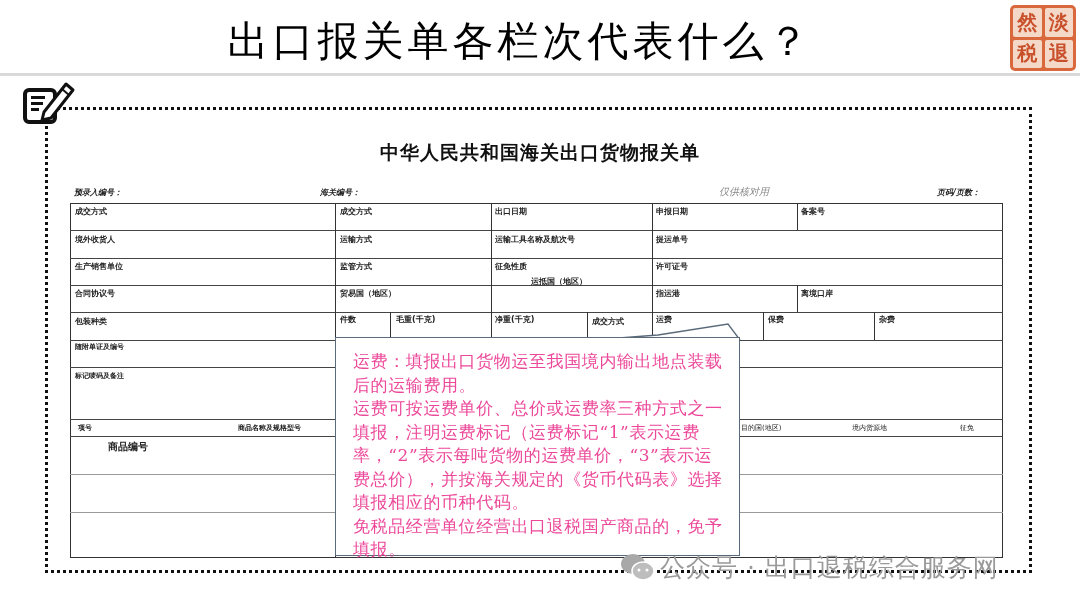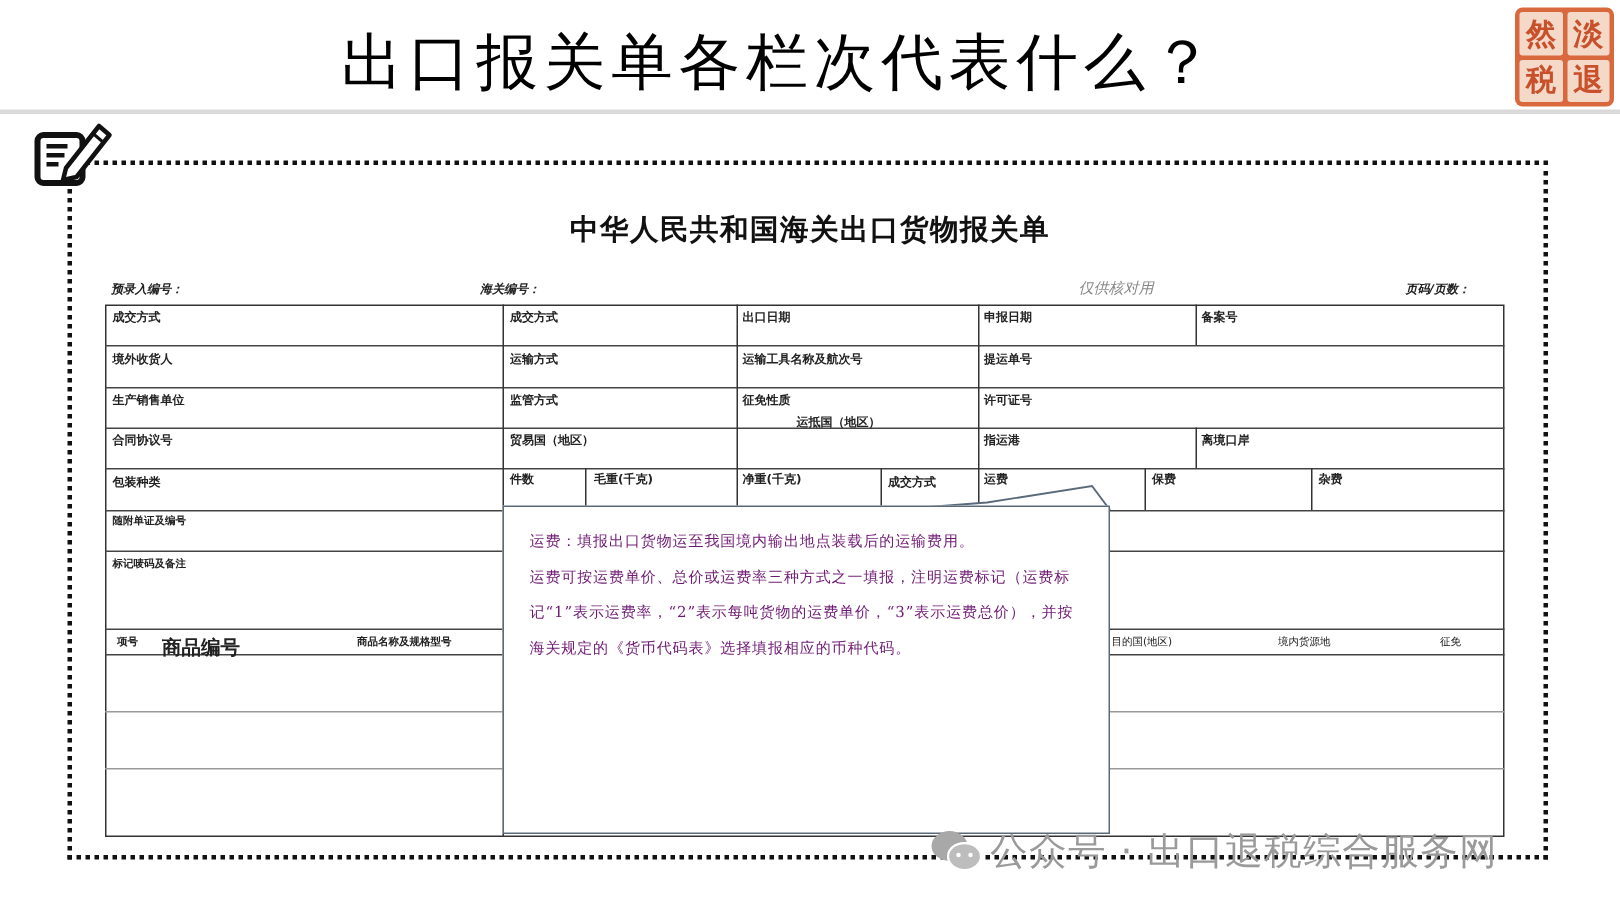--- a/index.html
+++ b/index.html
@@ -18,21 +18,21 @@
   .form-title { left:0; width:1080px; top:140px; text-align:center; font-size:19px; font-weight:bold;
                 font-family:"DejaVu Sans","Liberation Sans",sans-serif; letter-spacing:1px; }
   .meta { top:187px; font-size:8px; font-weight:bold; font-family:"DejaVu Sans",sans-serif; color:#222;font-style:italic; }
   .meta.light { font-weight:normal; color:#888; font-size:10px; top:185px; font-family:"DejaVu Serif",serif; }
   .cell { position:absolute; border:1.3px solid #333; box-sizing:border-box; background:#fff; }
   .lbl { position:absolute; font-size:8px; font-weight:bold; color:#222; font-family:"DejaVu Sans",sans-serif; white-space:nowrap; }
   .hline { position:absolute; height:0; border-top:1.3px solid #444; }
   .hline.light { border-top:1px solid #999; }
   .vline { position:absolute; width:0; border-left:1.3px solid #333; }
   .callout { left:335px; top:337px; width:405px; height:219px; background:#fff; border:1.3px solid #5a6a7a; box-sizing:border-box;
-             padding:12px 14px 0 17px; font-size:10px; line-height:23.5px; color:#701a75; letter-spacing:0.6px;
+             padding:12px 14px 0 17px; font-size:17px; line-height:23.5px; color:#ec4899; letter-spacing:0.6px;
              font-family:"DejaVu Serif","Liberation Serif",serif; }
   .callout p { margin:0; }
   .watermark { left:618px; top:551px; font-size:25px; color:#9a9a9a; font-family:"DejaVu Sans",sans-serif; letter-spacing:1px; white-space:nowrap; }
   .wm-icon { left:620px; top:552px; width:36px; height:30px; }
 </style>
 </head>
 <body>
 
 <div class="abs slide-title">出口报关单各栏次代表什么？</div>
 <div class="abs title-rule"></div>
@@ -116,35 +116,36 @@
   <div class="lbl" style="left:495px;top:314px;">净重(千克)</div>
   <div class="lbl" style="left:592px;top:316px;text-align:center;">成交方式</div>
   <div class="lbl" style="left:656px;top:314px;">运费</div>
   <div class="lbl" style="left:768px;top:314px;">保费</div>
   <div class="lbl" style="left:879px;top:314px;">杂费</div>
 
   <div class="lbl" style="left:75px;top:342px;font-size:7px;">随附单证及编号</div>
   <div class="lbl" style="left:75px;top:371px;font-size:7px;">标记唛码及备注</div>
 
   <div class="lbl" style="left:78px;top:423px;font-size:7px;">项号</div>
-  <div class="lbl" style="left:108px;top:423px;font-size:13px;">商品编号</div>
+  <div class="lbl" style="left:108px;top:440px;font-size:10px;">商品编号</div>
   <div class="lbl" style="left:238px;top:423px;font-size:7px;">商品名称及规格型号</div>
   <div class="lbl" style="left:741px;top:423px;font-size:7px;font-weight:normal;">目的国(地区)</div>
   <div class="lbl" style="left:852px;top:423px;font-size:7px;font-weight:normal;">境内货源地</div>
   <div class="lbl" style="left:960px;top:423px;font-size:7px;font-weight:normal;">征免</div>
 </div>
 
 <svg class="abs" style="left:580px;top:323px;width:170px;height:20px;" viewBox="0 0 170 20">
   <polygon points="2,17 150,8 146,1 160,17" fill="#fff"></polygon>
   <polyline points="0,18 78,12 148,1 160,17" fill="none" stroke="#5a6a7a" stroke-width="1.3"></polyline>
 </svg>
 
 <div class="abs callout">
   <p>运费：填报出口货物运至我国境内输出地点装载后的运输费用。</p>
   <p>运费可按运费单价、总价或运费率三种方式之一填报，注明运费标记（运费标记“1”表示运费率，“2”表示每吨货物的运费单价，“3”表示运费总价），并按海关规定的《货币代码表》选择填报相应的币种代码。</p>
+  <p>免税品经营单位经营出口退税国产商品的，免予填报。</p>
 </div>
 
 <svg class="abs wm-icon" viewBox="0 0 36 30">
   <ellipse cx="13" cy="12" rx="12" ry="10" fill="#a8a8a8"></ellipse>
   <ellipse cx="23" cy="19" rx="11" ry="9" fill="#bdbdbd" stroke="#fff" stroke-width="1.5"></ellipse>
   <circle cx="19" cy="18" r="1.5" fill="#fff"></circle>
   <circle cx="27" cy="18" r="1.5" fill="#fff"></circle>
 </svg>
 <div class="abs watermark" style="left:660px;">公众号 · 出口退税综合服务网</div>
 

